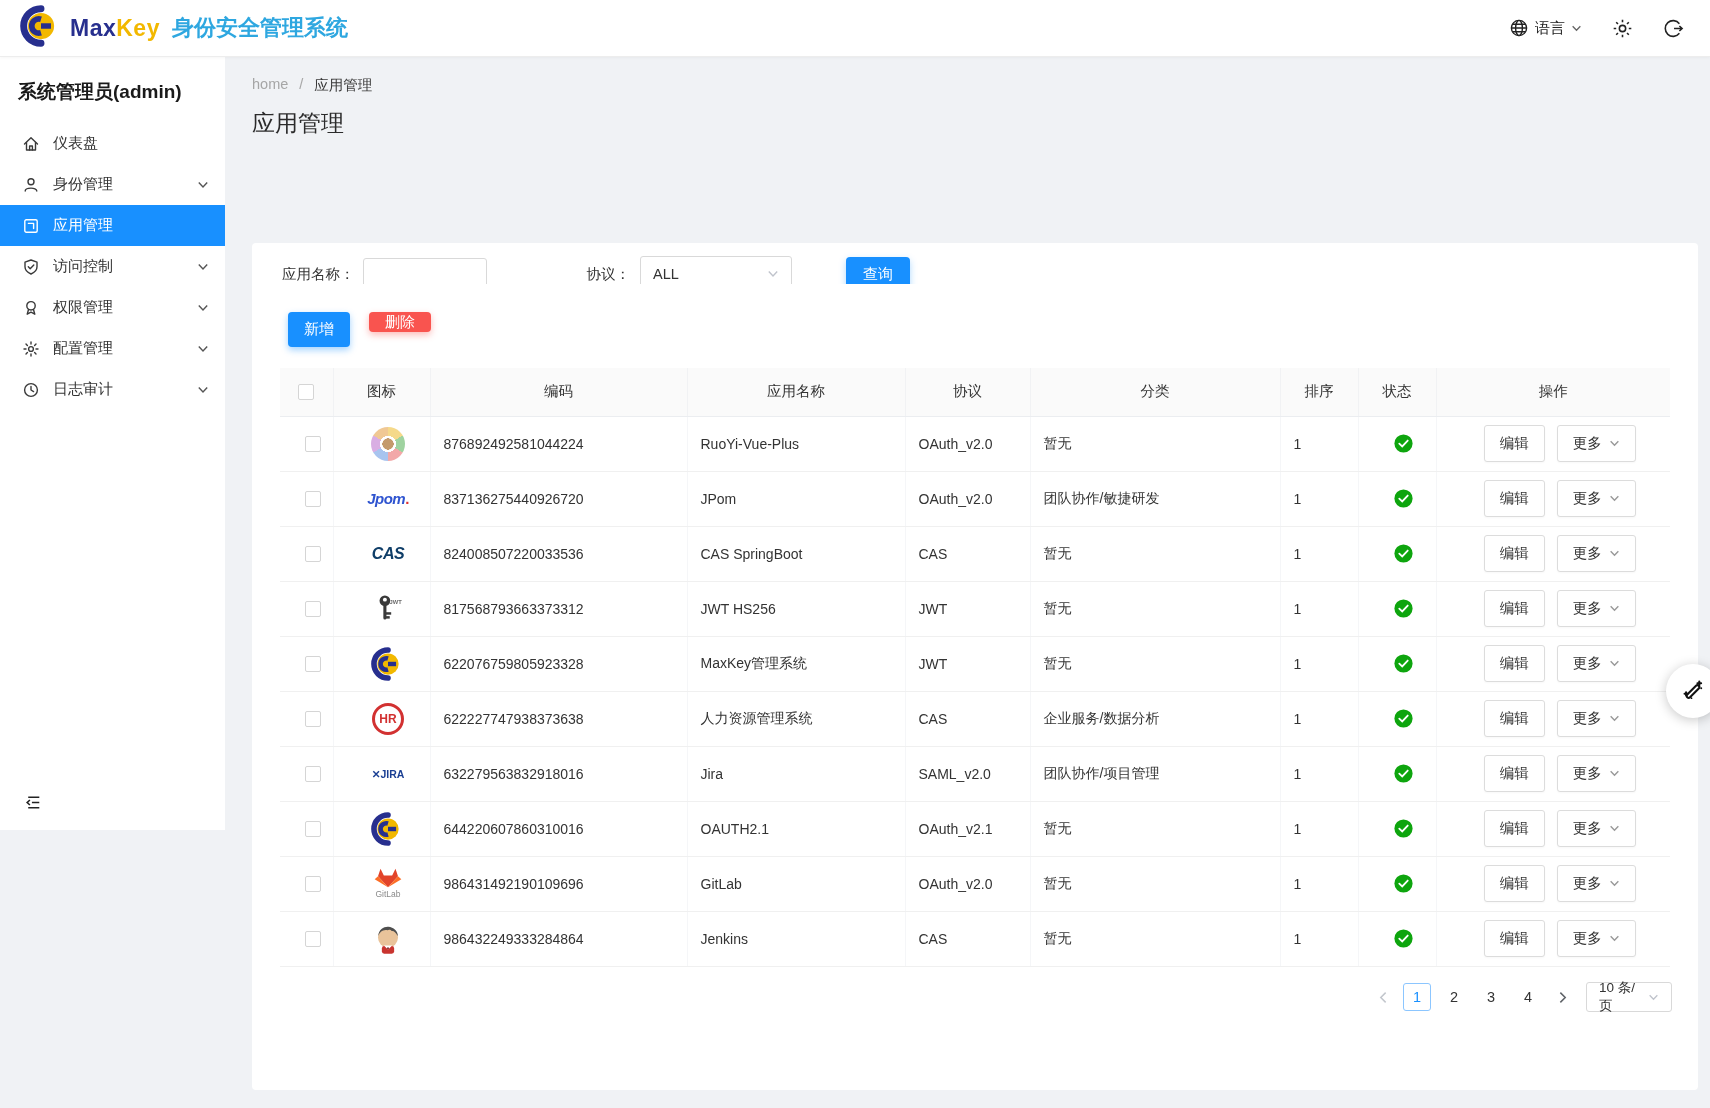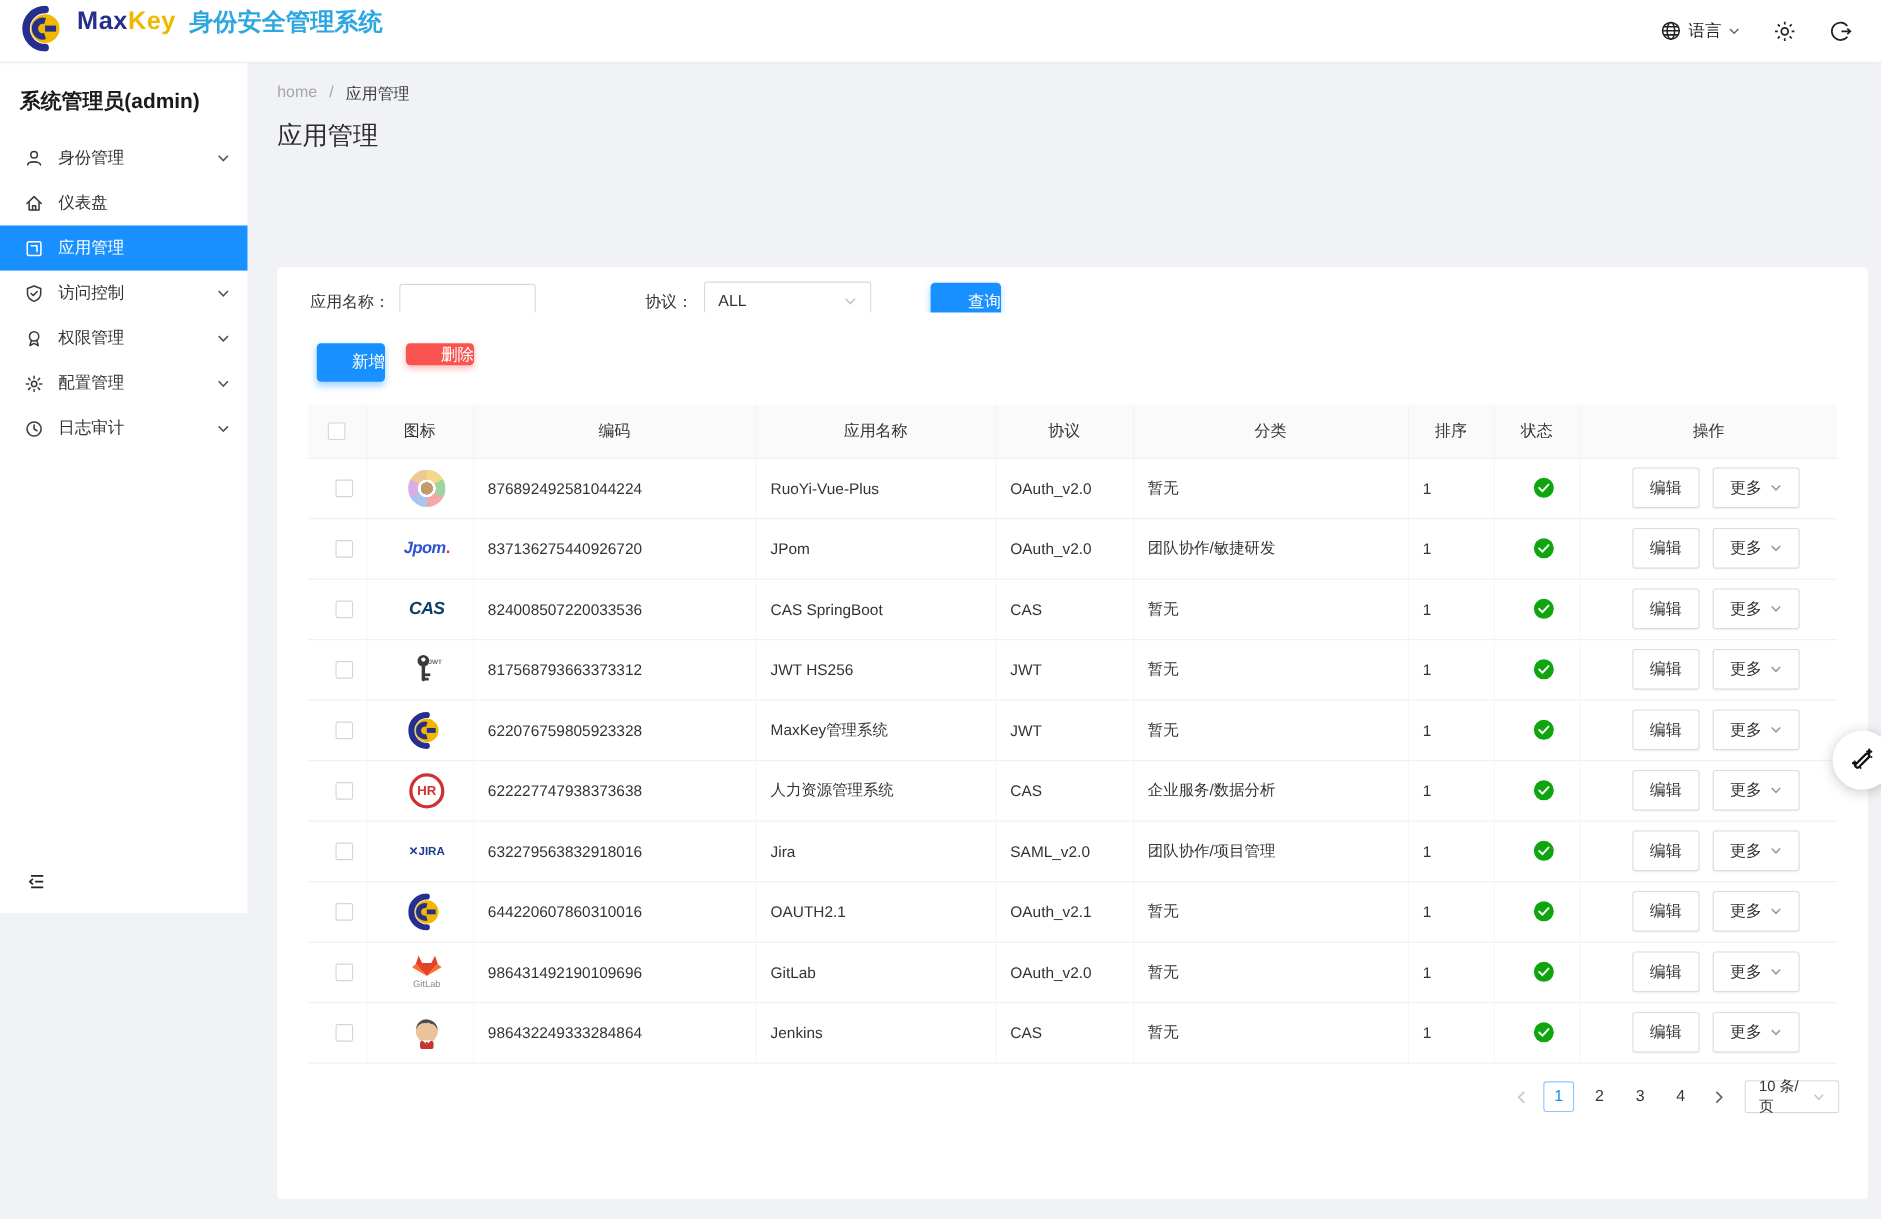--- a/index.html
+++ b/index.html
@@ -9,21 +9,21 @@
     background:#f0f2f5;
     font-family:"Liberation Sans", sans-serif;
     color:#333;
   }
   :root { --accent:#1890ff; --danger:#f9544f; --success:#0ea50e; --navy:#272f8e; --gold:#f2b800; --lightblue:#2ea7e0; }
 
   
   .header { position:absolute; top:0; left:0; width:1710px; height:57px; background:#fff;
     display:flex; align-items:center; justify-content:space-between; padding:0 26px 0 20px;
     border-bottom:1px solid #ededed; box-shadow:0 1px 3px rgba(0,0,0,.04); z-index:10; }
-  .brand { display:flex; gap:8px; }
+  .brand { display:flex; align-items:center; gap:8px; }
   .brand-name { font-size:23px; font-weight:bold; letter-spacing:.5px; }
   .brand-name .p1 { color:var(--navy); }
   .brand-name .p2 { color:var(--gold); }
   .brand-sub { font-size:22px; font-weight:bold; color:var(--lightblue); margin-left:4px; }
   .header-actions { display:flex; align-items:center; gap:30px; color:#222; }
   .lang-switch { display:flex; align-items:center; gap:6px; font-size:15px; cursor:pointer; }
   .icon-btn { display:flex; align-items:center; cursor:pointer; }
 
   
   .sidebar { position:absolute; top:57px; left:0; width:225px; height:773px; background:#fff; z-index:5; }
@@ -47,21 +47,21 @@
   .filter-card { position:absolute; left:252px; top:203px; width:1446px; height:62px; background:#fff;
     border-radius:4px; display:flex; align-items:center; padding:0 30px;margin-top:40px; }
   .filter-card label { font-size:14.5px; color:#333; }
   .inp { width:124px; height:32px; border:1px solid #d9d9d9; border-radius:3px; margin-left:8px;
     padding:0 8px; font-size:14px; font-family:inherit; outline:none; }
   .protocol-label { margin-left:100px; }
   .select { height:36px; border:1px solid #d9d9d9; border-radius:3px; background:#fff;
     display:flex; align-items:center; justify-content:space-between; padding:0 12px; cursor:pointer; }
   .select-protocol { width:152px; margin-left:10px; font-size:14.5px; }
   .sel-chevron { color:#c0c4cc; display:flex; }
-  .btn { border:none; border-radius:4px; color:#fff; font-size:15px; font-family:inherit; cursor:pointer;text-align:right; }
+  .btn { border:none; border-radius:4px; color:#fff; font-size:15px; font-family:inherit; cursor:pointer; }
   .btn-search { margin-left:54px; width:64px; height:35px; background:var(--accent); box-shadow:0 3px 7px rgba(24,144,255,.35); }
 
   
   .table-card { position:absolute; left:252px; top:284px; width:1446px; height:806px; background:#fff; border-radius:4px; }
   .toolbar { position:absolute; top:28px; left:36px; display:flex; gap:19px; }
   .btn-add { width:62px; height:35px; background:var(--accent); box-shadow:0 3px 7px rgba(24,144,255,.4); }
   .btn-del { width:62px; height:20px; background:var(--danger); box-shadow:0 3px 7px rgba(249,84,79,.4); }
 
   table.app-table { position:absolute; left:28px; top:84px; width:1390px; border-collapse:collapse;
     table-layout:fixed; font-size:14px; color:#333; }
@@ -150,42 +150,42 @@
     </span>
   </div>
 </div>
 
 <div class="sidebar">
   <div class="side-user">系统管理员(admin)</div>
   <div class="side-menu">
   <div class="side-item">
     <span class="side-icon">
           <svg width="18" height="18" viewBox="0 0 18 18" fill="none" stroke="currentColor" stroke-width="1.4" stroke-linecap="round" stroke-linejoin="round">
+            <path d="M2.5 9 L9 2.8 L15.5 9"></path>
+            <path d="M4.5 7.4 V15 H13.5 V7.4"></path>
+            <path d="M7.6 15 v-4 h2.8 v4"></path>
+          </svg>
+        </span>
+    <span class="side-label">仪表盘</span>
+    <span class="side-chevron" style="visibility: hidden;">
+      <svg width="12" height="12" viewBox="0 0 10 10" fill="none" stroke="currentColor" stroke-width="1.2">
+            <path d="M1.5 3 L5 6.6 L8.5 3"></path>
+          </svg>
+    </span>
+  </div>
+
+  <div class="side-item">
+    <span class="side-icon">
+          <svg width="18" height="18" viewBox="0 0 18 18" fill="none" stroke="currentColor" stroke-width="1.4" stroke-linecap="round" stroke-linejoin="round">
             <circle cx="9" cy="5.7" r="3"></circle>
             <path d="M3.2 15 C3.2 11.2 14.8 11.2 14.8 15"></path>
           </svg>
         </span>
     <span class="side-label">身份管理</span>
     <span class="side-chevron">
-      <svg width="12" height="12" viewBox="0 0 10 10" fill="none" stroke="currentColor" stroke-width="1.2">
-            <path d="M1.5 3 L5 6.6 L8.5 3"></path>
-          </svg>
-    </span>
-  </div>
-
-  <div class="side-item">
-    <span class="side-icon">
-          <svg width="18" height="18" viewBox="0 0 18 18" fill="none" stroke="currentColor" stroke-width="1.4" stroke-linecap="round" stroke-linejoin="round">
-            <path d="M2.5 9 L9 2.8 L15.5 9"></path>
-            <path d="M4.5 7.4 V15 H13.5 V7.4"></path>
-            <path d="M7.6 15 v-4 h2.8 v4"></path>
-          </svg>
-        </span>
-    <span class="side-label">仪表盘</span>
-    <span class="side-chevron" style="visibility: hidden;">
       <svg width="12" height="12" viewBox="0 0 10 10" fill="none" stroke="currentColor" stroke-width="1.2">
             <path d="M1.5 3 L5 6.6 L8.5 3"></path>
           </svg>
     </span>
   </div>
 
   <div class="side-item active">
     <span class="side-icon">
           <svg width="18" height="18" viewBox="0 0 18 18" fill="none" stroke="currentColor" stroke-width="1.4" stroke-linecap="round" stroke-linejoin="round">
             <rect x="2.8" y="2.8" width="12.4" height="12.4" rx="1.5"></rect>

